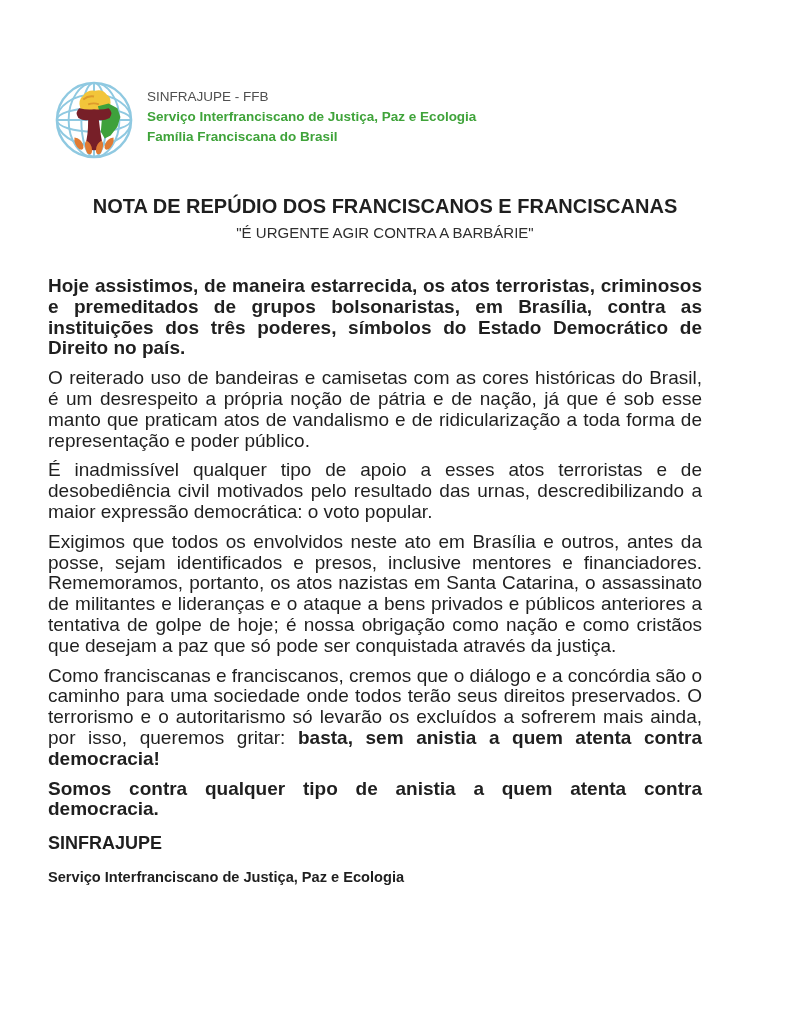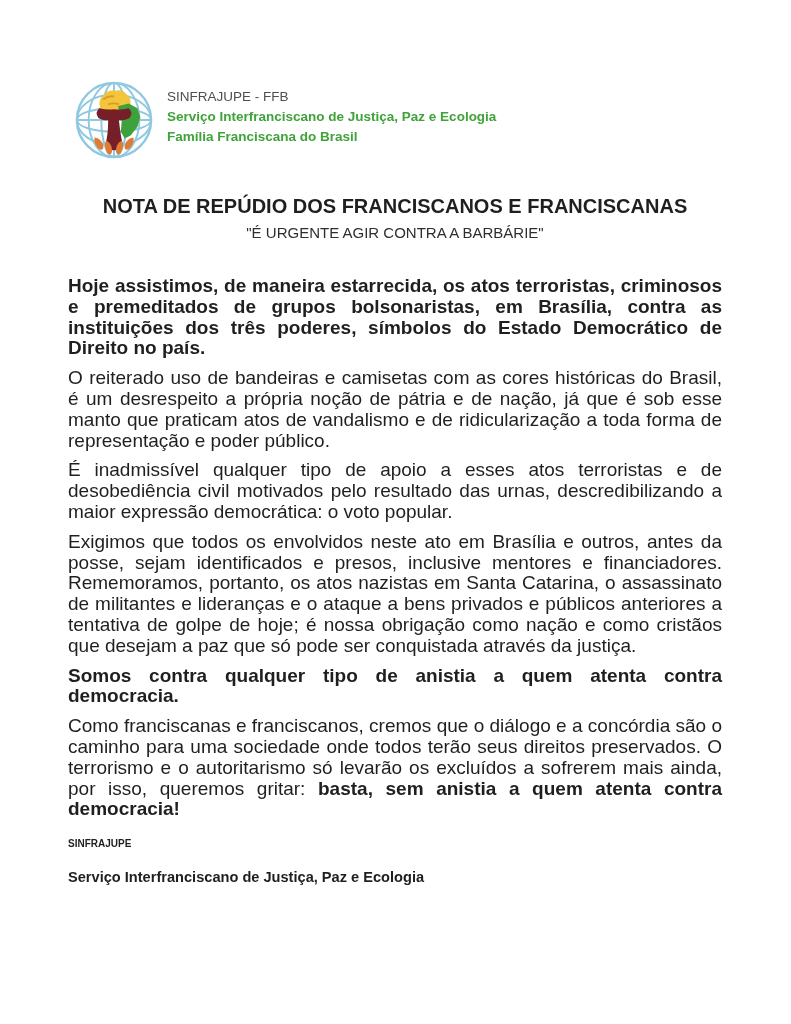--- a/index.html
+++ b/index.html
@@ -6,21 +6,21 @@
     --green:#3fa33a;
     --gray:#4f4f4f;
     --text:#1f1f1f;
   }
   html,body{margin:0;padding:0;background:#ffffff;}
   .page{
     position:relative;
     width:791px;height:1024px;
     background:#ffffff;
     box-sizing:border-box;
-    padding:78px 69px 0 68px;
+    padding:78px 69px 0 48px;
     font-family:"Liberation Sans",sans-serif;
     color:var(--text);
     overflow:hidden;
   }
   .letterhead{display:flex;align-items:flex-start;gap:12px;height:82px;}
   .logo-wrap{width:82px;height:82px;margin-left:5px;flex:0 0 auto;}
   .lh-text{padding-top:9px;line-height:20px;}
   .lh-acronym{font-size:13.5px;color:var(--gray);}
   .lh-green{font-size:13.5px;font-weight:bold;color:var(--green);}
   .doc-title{
@@ -32,21 +32,21 @@
     font-size:15px;font-weight:normal;line-height:15px;color:#2e2e2e;
   }
   .doc-body{margin-top:36px;width:654px;}
   .doc-body p.para{
     margin:0 0 9px;
     font-size:19px;line-height:20.8px;
     text-align:justify;
   }
   .doc-body .b{font-weight:bold;}
   .signature{margin-top:16px;}
-  .sig-line1{margin:0;font-size:10px;font-weight:bold;line-height:15px;}
+  .sig-line1{margin:0;font-size:18px;font-weight:bold;line-height:15px;}
   .sig-line2{margin:19px 0 0;font-size:14.6px;font-weight:bold;line-height:15px;}
 </style>
 </head>
 <body>
 
 <div class="page">
 
   <header class="letterhead">
     <div class="logo-wrap">
       <svg viewBox="0 0 84 84" width="82" height="82" aria-hidden="true">
@@ -89,22 +89,22 @@
   </header>
 
   <h1 class="doc-title">NOTA DE REPÚDIO DOS FRANCISCANOS E FRANCISCANAS</h1>
   <h2 class="doc-subtitle">"É URGENTE AGIR CONTRA A BARBÁRIE"</h2>
 
   <main class="doc-body">
       <p class="para"><span class="b">Hoje assistimos, de maneira estarrecida, os atos terroristas, criminosos e premeditados de grupos bolsonaristas, em Brasília, contra as instituições dos três poderes, símbolos do Estado Democrático de Direito no país.</span></p>
       <p class="para"><span>O reiterado uso de bandeiras e camisetas com as cores históricas do Brasil, é um desrespeito a própria noção de pátria e de nação, já que é sob esse manto que praticam atos de vandalismo e de ridicularização a toda forma de representação e poder público.</span></p>
       <p class="para"><span>É inadmissível qualquer tipo de apoio a esses atos terroristas e de desobediência civil motivados pelo resultado das urnas, descredibilizando a maior expressão democrática: o voto popular.</span></p>
       <p class="para"><span>Exigimos que todos os envolvidos neste ato em Brasília e outros, antes da posse, sejam identificados e presos, inclusive mentores e financiadores. Rememoramos, portanto, os atos nazistas em Santa Catarina, o assassinato de militantes e lideranças e o ataque a bens privados e públicos anteriores a tentativa de golpe de hoje; é nossa obrigação como nação e como cristãos que desejam a paz que só pode ser conquistada através da justiça.</span></p>
+      <p class="para"><span>Como franciscanas e franciscanos, cremos que o diálogo e a concórdia são o caminho para uma sociedade onde todos terão seus direitos preservados. O terrorismo e o autoritarismo só levarão os excluídos a sofrerem mais ainda, por isso, queremos gritar: </span><span class="b">basta, sem anistia a quem atenta contra democracia!</span></p>
       <p class="para"><span class="b">Somos contra qualquer tipo de anistia a quem atenta contra democracia.</span></p>
-      <p class="para"><span>Como franciscanas e franciscanos, cremos que o diálogo e a concórdia são o caminho para uma sociedade onde todos terão seus direitos preservados. O terrorismo e o autoritarismo só levarão os excluídos a sofrerem mais ainda, por isso, queremos gritar: </span><span class="b">basta, sem anistia a quem atenta contra democracia!</span></p>
     </main>
 
   <footer class="signature">
     <p class="sig-line1">SINFRAJUPE</p>
     <p class="sig-line2">Serviço Interfranciscano de Justiça, Paz e Ecologia</p>
   </footer>
 
 </div>
 
 </body></html>

